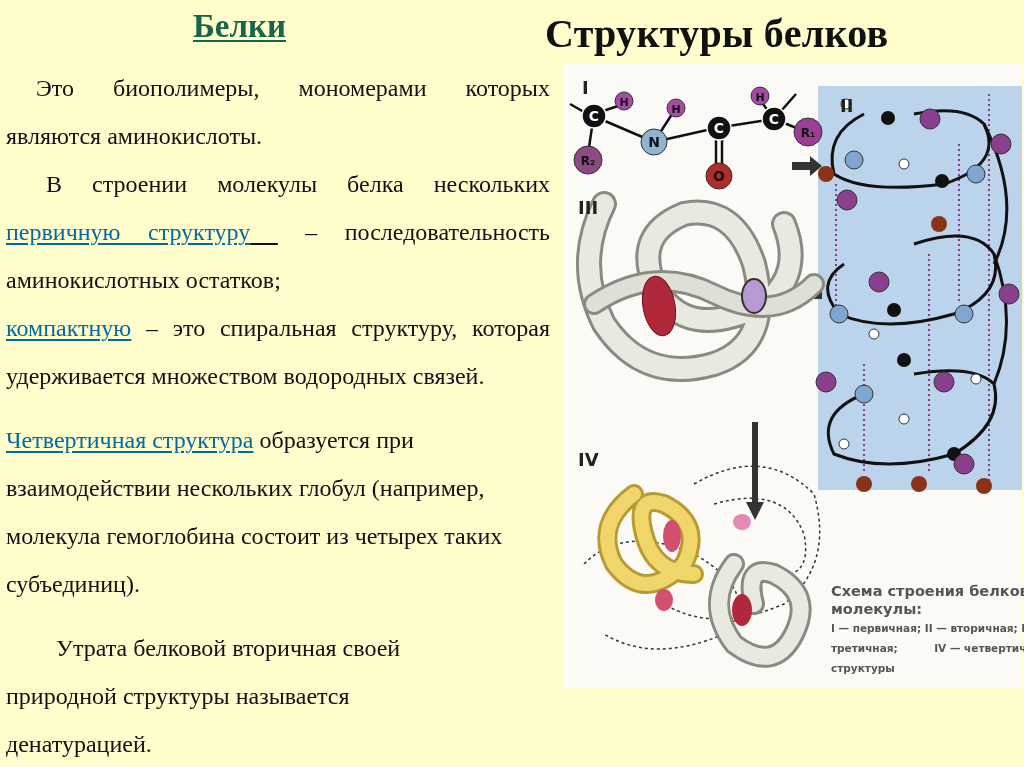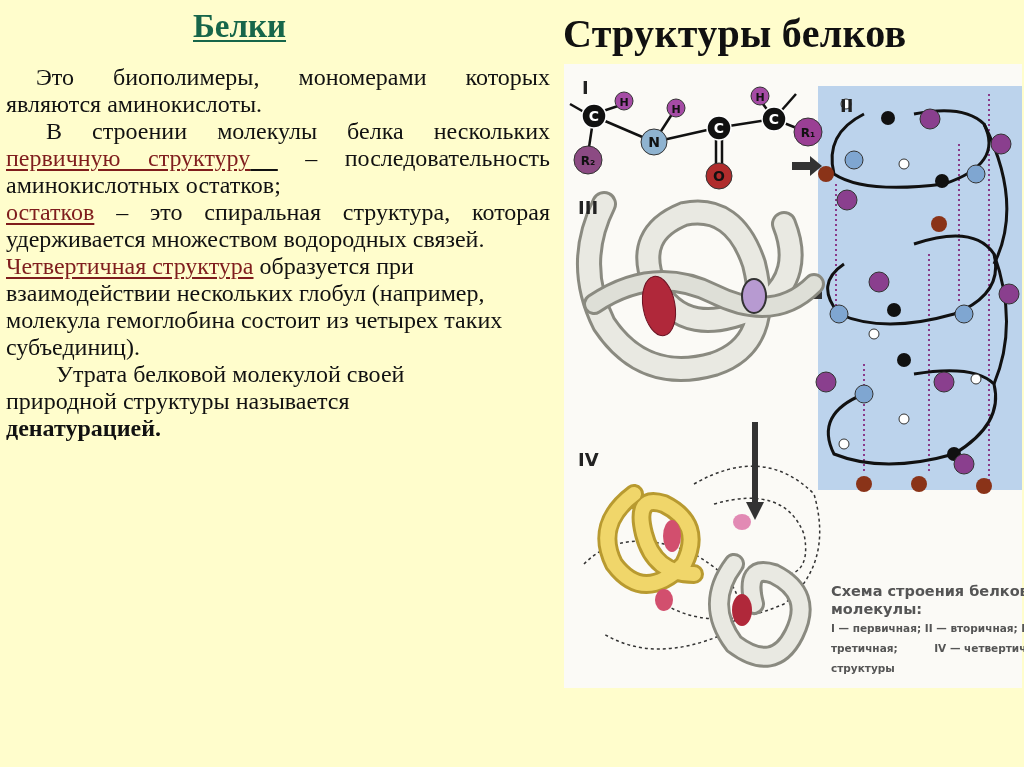--- a/index.html
+++ b/index.html
@@ -11,39 +11,39 @@
       position: relative;
     }
     .slide { position: absolute; inset: 0; }
     .left-title {
       position: absolute; left: 193px; top: 8px;
       font-size: 33px; font-weight: bold; color: #17664a;
       text-decoration: underline; text-underline-offset: 3px;
       text-decoration-thickness: 2px;
     }
     .right-title {
-      position: absolute; left: 563px; top: 10px;
+      position: absolute; left: 545px; top: 10px;
       font-size: 40px; font-weight: bold; color: #111;
       letter-spacing: 0.3px;
     }
     .body-text {
       position: absolute; left: 6px; top: 64px; width: 544px;
-      font-size: 24px; line-height: 27px;
+      font-size: 24px; line-height: 48px;
     }
     .body-text p { margin: 0; text-align: justify; }
-    .body-text p.left { text-align: left; }
+    .body-text p.left { text-align: left; margin-top: 16px; }
     .indent1 { text-indent: 30px; }
     .indent2 { text-indent: 40px; }
     .indent3 { text-indent: 50px; }
     .term {
-      color: #7f1d1d; text-decoration: underline;
+      color: #0369a1; text-decoration: underline;
       text-decoration-thickness: 1.5px; text-underline-offset: 3px;
     }
     .trail { text-decoration: underline; text-underline-offset: 3px; }
-    .bold { font-weight: bold; }
+    .bold { font-weight: normal; }
 
     .figure {
       position: absolute; left: 564px; top: 64px; width: 458px; height: 624px;
       background: #fbfaf6;
     }
     .figure svg { position: absolute; left: 0; top: 0; }
     .caption {
       position: absolute; left: 267px; top: 518px; width: 195px;
       font-family: "DejaVu Sans", "Liberation Sans", sans-serif;
       color: #555;
@@ -57,23 +57,23 @@
 
 <div class="slide">
 
   <div class="left-title">Белки</div>
   <div class="right-title">Структуры белков</div>
 
   <div class="body-text">
     <p class="indent1">Это биополимеры, мономерами которых являются аминокислоты.</p>
     <p class="indent2"><span>В строении молекулы белка нескольких</span>
       <span class="term">первичную структуру</span><span class="trail">&nbsp;</span><span> – последовательность аминокислотных остатков;</span></p>
-    <p><span class="term">остатков</span><span> –   это спиральная структура, которая удерживается множеством водородных связей.</span></p>
+    <p><span class="term">компактную</span><span> –   это спиральная структуру, которая удерживается множеством водородных связей.</span></p>
     <p class="left" style="width:520px"><span class="term">Четвертичная структура</span><span> образуется при взаимодействии нескольких глобул (например, молекула гемоглобина состоит из четырех таких субъединиц).</span></p>
-    <p class="left indent3" style="width:490px"><span>Утрата белковой молекулой своей природной структуры называется</span>
+    <p class="left indent3" style="width:490px"><span>Утрата белковой вторичная своей природной структуры называется</span>
       <span class="bold">денатурацией.</span></p>
   </div>
 
   <div class="figure">
     <svg width="458" height="624" viewBox="0 0 458 624">
 
       <rect x="254" y="22" width="204" height="404" fill="#bcd3ec"></rect>
 
       <g stroke="#8a3a8a" stroke-width="2" stroke-dasharray="2,3">
         <line x1="272" y1="120" x2="272" y2="260"></line>

